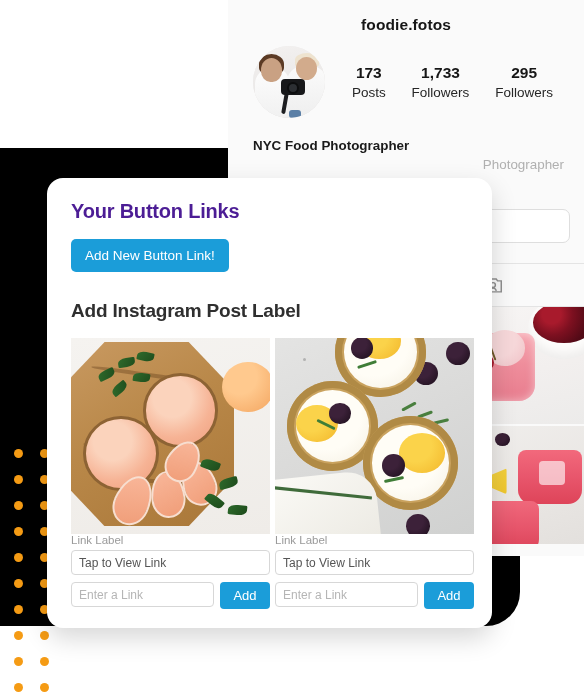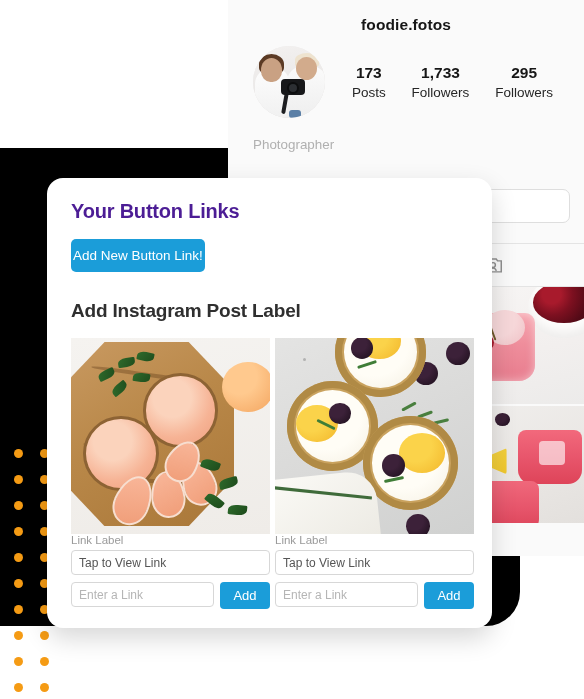--- a/index.html
+++ b/index.html
@@ -159,20 +159,21 @@
   .ig-bio .name {
     font-size: 13.4px;
     font-weight: bold;
     color: #1a1a1a;
     line-height: 1.5;
   }
   .ig-bio .cat {
     font-size: 13.4px;
     color: #b0b0b0;
     line-height: 1.4;
+    text-align: right;
   }
 
   .ig-searchbar {
     margin: 34px 14px 0 18px;
     height: 34px;
     background: #ffffff;
     border: 1px solid #dedede;
     border-radius: 7px;
   }
 
@@ -285,21 +286,21 @@
 
   .btn-primary {
     display: inline-block;
     margin-top: 16px;
     background: #1b9dd9;
     color: #ffffff;
     border: none;
     border-radius: 5px;
     font-size: 13.5px;
     font-family: "Liberation Sans", sans-serif;
-    padding: 9px 2px;
+    padding: 9px 14px;
     cursor: pointer;
   }
 
   .card h2 {
     margin-top: 28px;
     font-size: 19px;
     font-weight: bold;
     color: #2f2f2f;
     letter-spacing: -.2px;
   }
@@ -517,20 +518,21 @@
           <div class="lbl">Followers</div>
         </div>
         <div class="ig-stat">
           <div class="num">295</div>
           <div class="lbl">Followers</div>
         </div>
       </div>
     </div>
 
     <div class="ig-bio">
+      <div class="name">NYC Food Photographer</div>
       <div class="cat">Photographer</div>
     </div>
 
     <div class="ig-searchbar"></div>
 
     <div class="ig-tabs">
       <span>
         <svg class="tag-icon" viewBox="0 0 24 24" fill="none" stroke="#8e8e8e" stroke-width="1.6">
           <path d="M3 7.5h4l1.5-2h7L17 7.5h4v12H3z"></path>
           <circle cx="12" cy="12" r="2.6"></circle>

